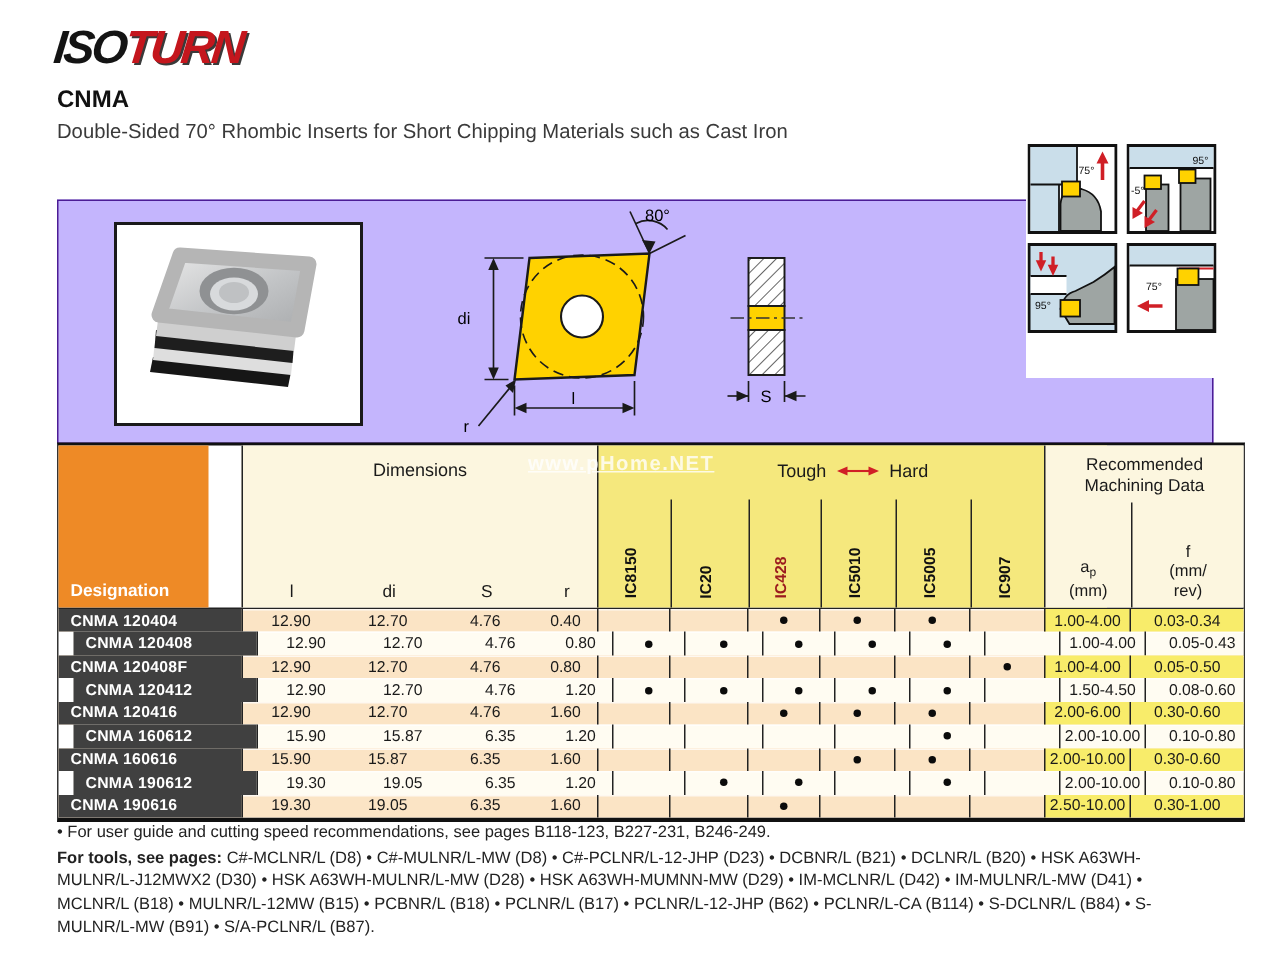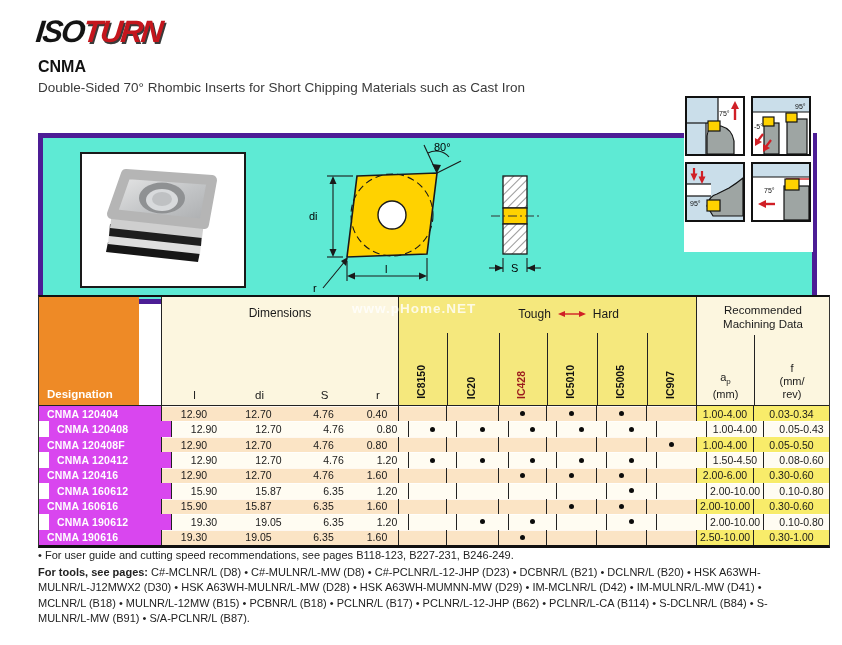--- a/index.html
+++ b/index.html
@@ -10,31 +10,31 @@
   
   .logo{left:36px;top:14px;font-style:italic;font-weight:900;font-size:31px;
         letter-spacing:-2px;transform:skewX(-6deg);white-space:nowrap;}
   .logo-iso{color:#141414;}
   .logo-turn{color:#C4161D;text-shadow:1.5px 1.5px 0 #3a3a3a;}
 
   .title{left:38px;top:58px;font-size:16px;font-weight:bold;color:#111;}
   .subtitle{left:38px;top:80px;font-size:13.5px;color:#3a3a3a;}
 
   
-  .panel{left:38px;top:133px;width:769px;height:161px;background:#5eead4;border:5px solid #4c1d95;text-align:center;}
+  .panel{left:38px;top:133px;width:769px;height:161px;background:#c4b5fd;border:1px solid #4c1d95;}
   .photo-box{left:37px;top:14px;width:162px;height:132px;background:#fff;border:2px solid #1a1a1a;}
   .dim-drawing{left:260px;top:2px;}
 
   .diagrams{left:684px;top:92px;width:129px;height:160px;background:#ffffff;}
   .diag{position:absolute;width:60px;height:60px;}
   .d1{left:1px;top:4px;} .d2{left:67px;top:4px;} .d3{left:1px;top:70px;} .d4{left:67px;top:70px;}
 
   
   .watermark{left:352px;top:301px;font-size:13.5px;font-weight:bold;letter-spacing:1px;
-             color:#ffffff;opacity:.8;z-index:6;}
+             color:#ffffff;opacity:.8;z-index:6;text-decoration:underline;}
 
   
   .ctable{left:38px;top:295px;width:790px;border-top:2px solid #111;border-bottom:3px solid #111;
           border-left:1px solid #333;border-right:1px solid #333;z-index:2;}
   .thead{position:relative;height:108px;border-bottom:1px solid #222;}
   .hz{position:absolute;top:0;bottom:0;}
   .hz-des{left:0;width:100px;background:#EE8A26;}
   .hz-des span{position:absolute;bottom:5px;left:8px;color:#fff;font-weight:bold;font-size:11.5px;}
   .hz-dim{left:122px;width:237px;background:#FCF6DF;border-left:1px solid #222;box-sizing:border-box;}
   .hz-title{text-align:center;padding-top:9px;font-size:12px;}
@@ -53,21 +53,21 @@
   .rec-div{position:absolute;left:57px;top:38px;bottom:0;width:1px;background:#222;}
   .ap-label{position:absolute;bottom:4px;left:0;width:57px;text-align:center;font-size:11px;line-height:13px;}
   .f-label{position:absolute;bottom:4px;left:57px;width:76px;text-align:center;font-size:11px;line-height:13px;}
   sub{font-size:8px;}
 
   .trow{display:grid;grid-template-columns:122px 65px 65px 65px 42px 48px 52px 48px 50px 50px 50px 57px 76px;
         height:15.45px;box-shadow:inset 0 1px 0 rgba(255,255,255,.75);}
   .trow.odd{background:#FBE4C5;}
   .trow.even{background:#FFFCF2;margin-left:10px;}
   .cell{font-size:10.5px;display:flex;align-items:center;justify-content:center;color:#1a1a1a;box-sizing:border-box;}
-  .c-des{justify-content:flex-start;padding-left:8px;background:#d946ef;color:#fff;font-weight:bold;letter-spacing:.2px;}
+  .c-des{justify-content:flex-start;padding-left:8px;background:#404040;color:#fff;font-weight:bold;letter-spacing:.2px;}
   .bl{border-left:1px solid #222;}
   .dot{width:5px;height:5px;background:#0b0b0b;border-radius:50%;}
   .c-mach.yellow{background:#F8EC6A;}
 
   
   .note{left:38px;top:549px;font-size:11px;color:#222;}
   .tools{left:38px;top:565px;width:770px;font-size:11px;line-height:15.4px;color:#222;margin:0;}
   .tools b{font-weight:bold;}
 
   svg text{font-family:"Liberation Sans",sans-serif;}

